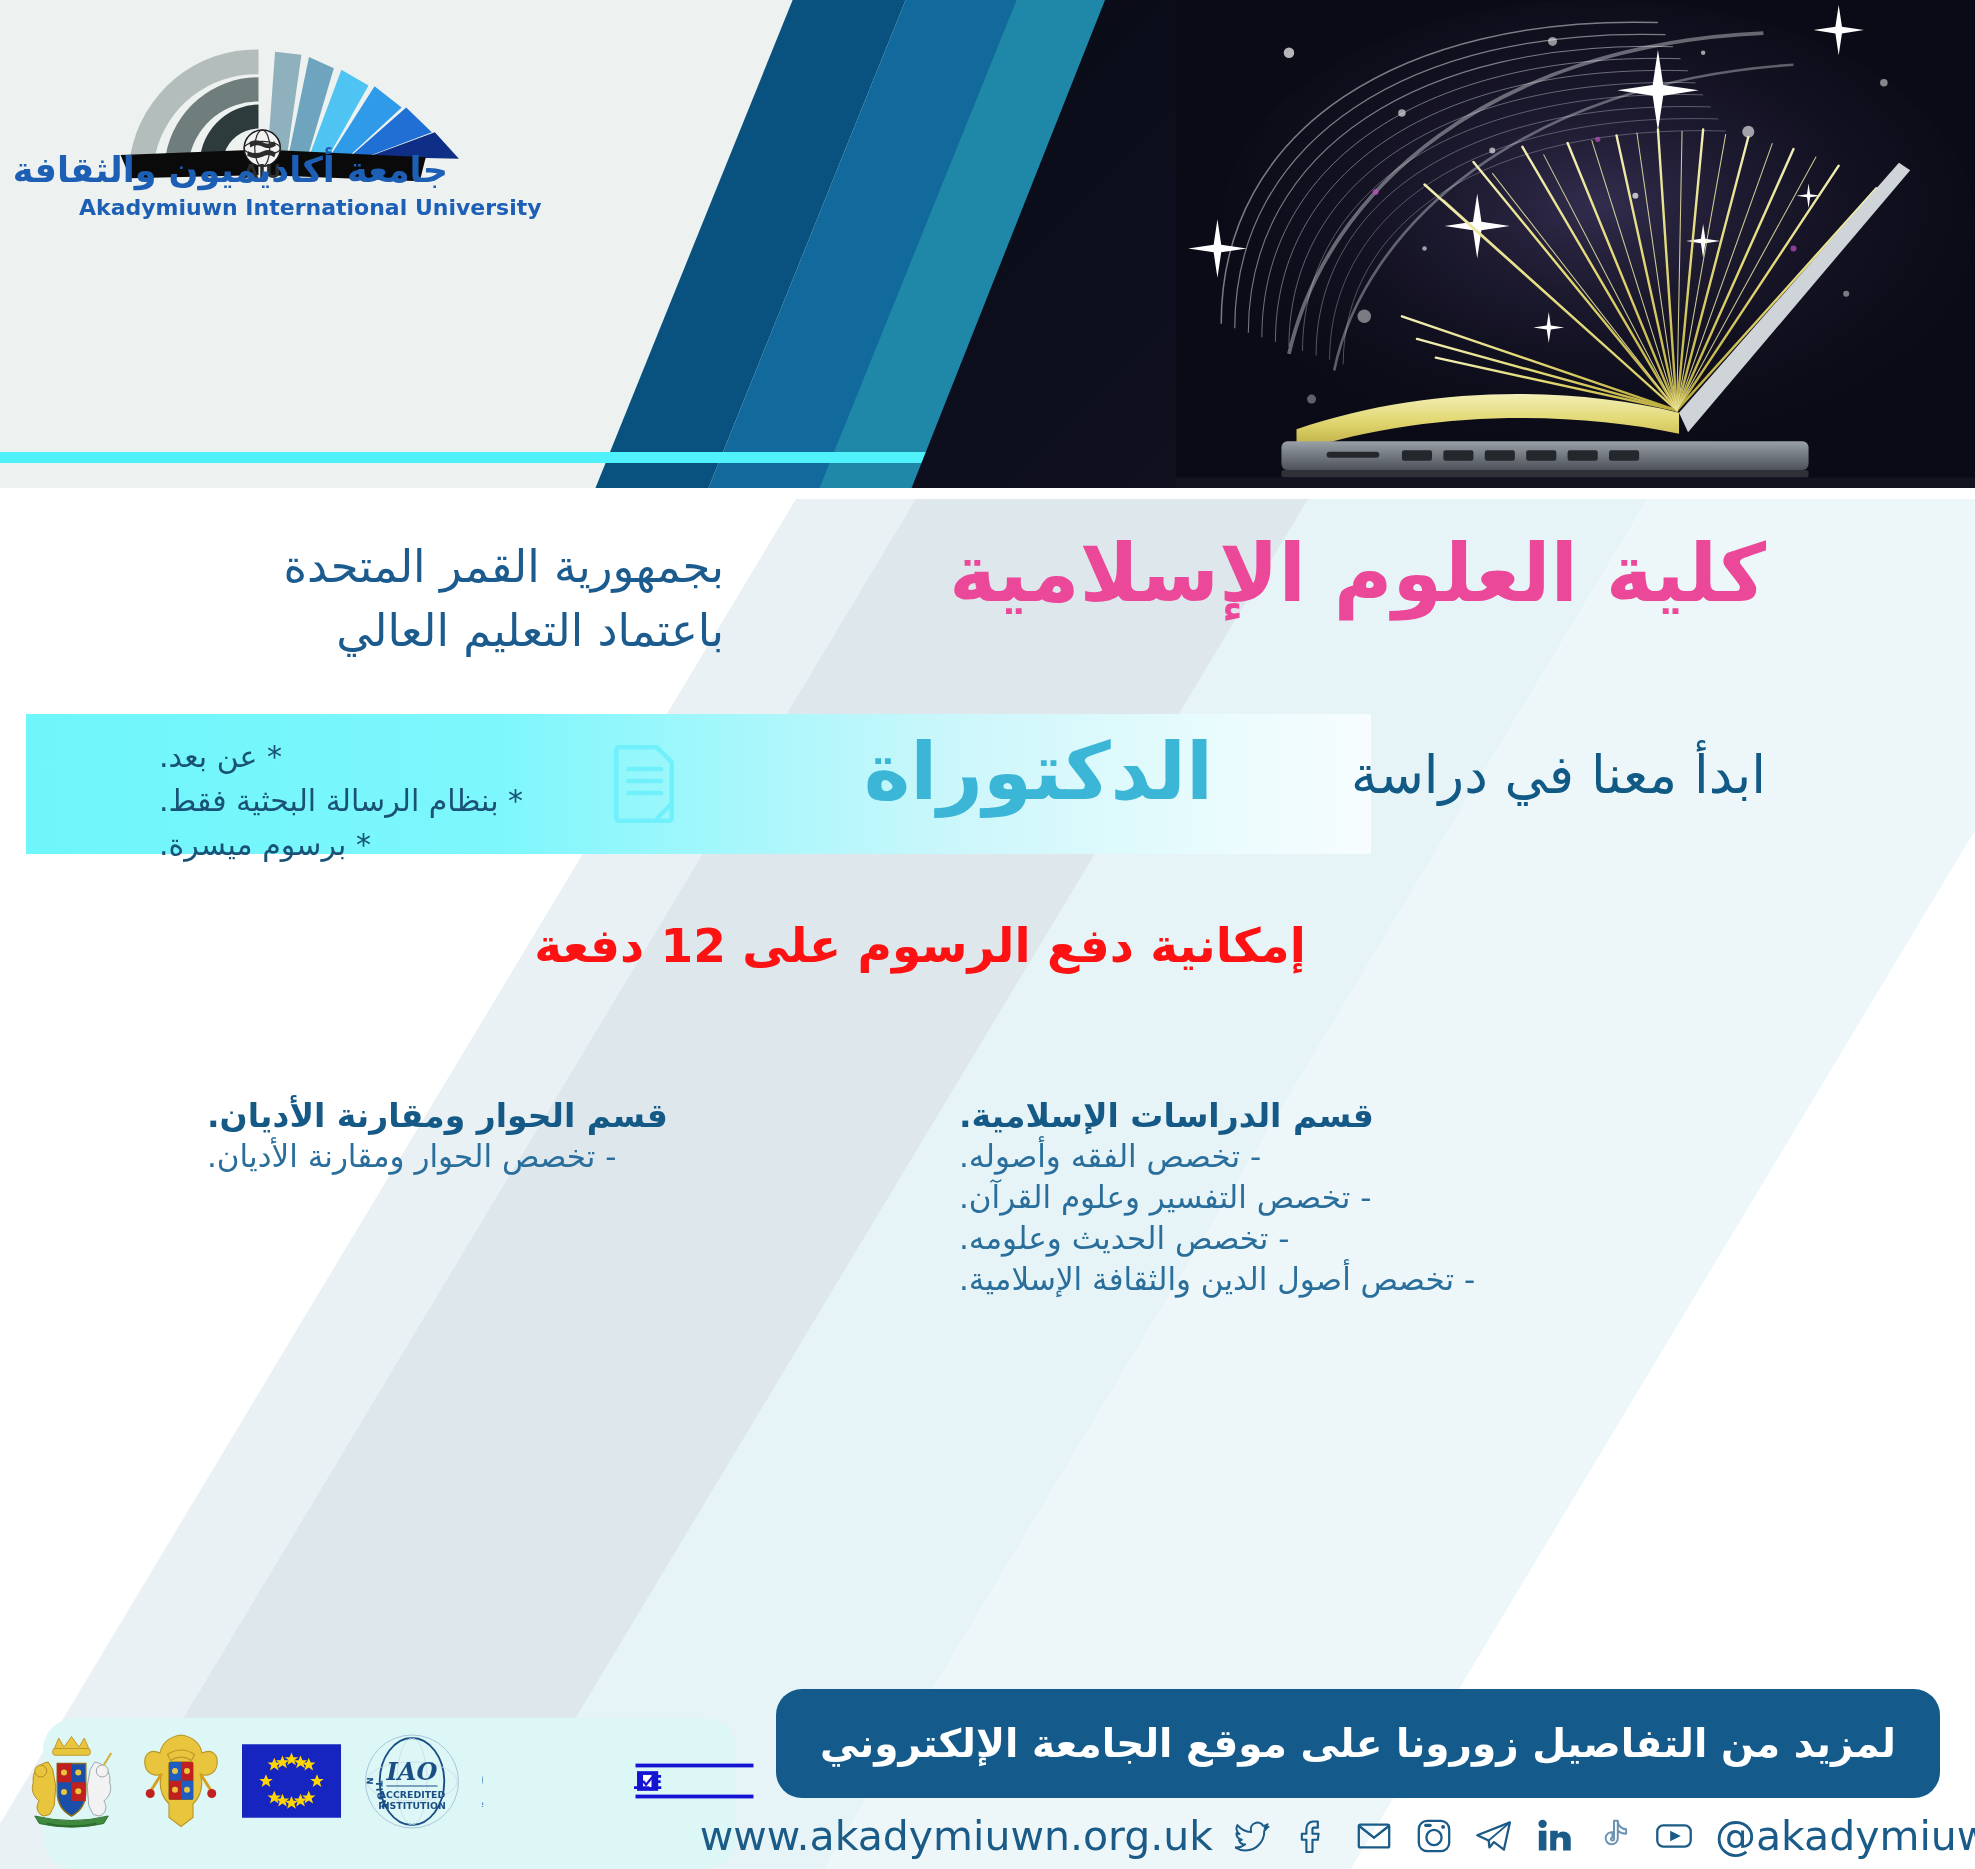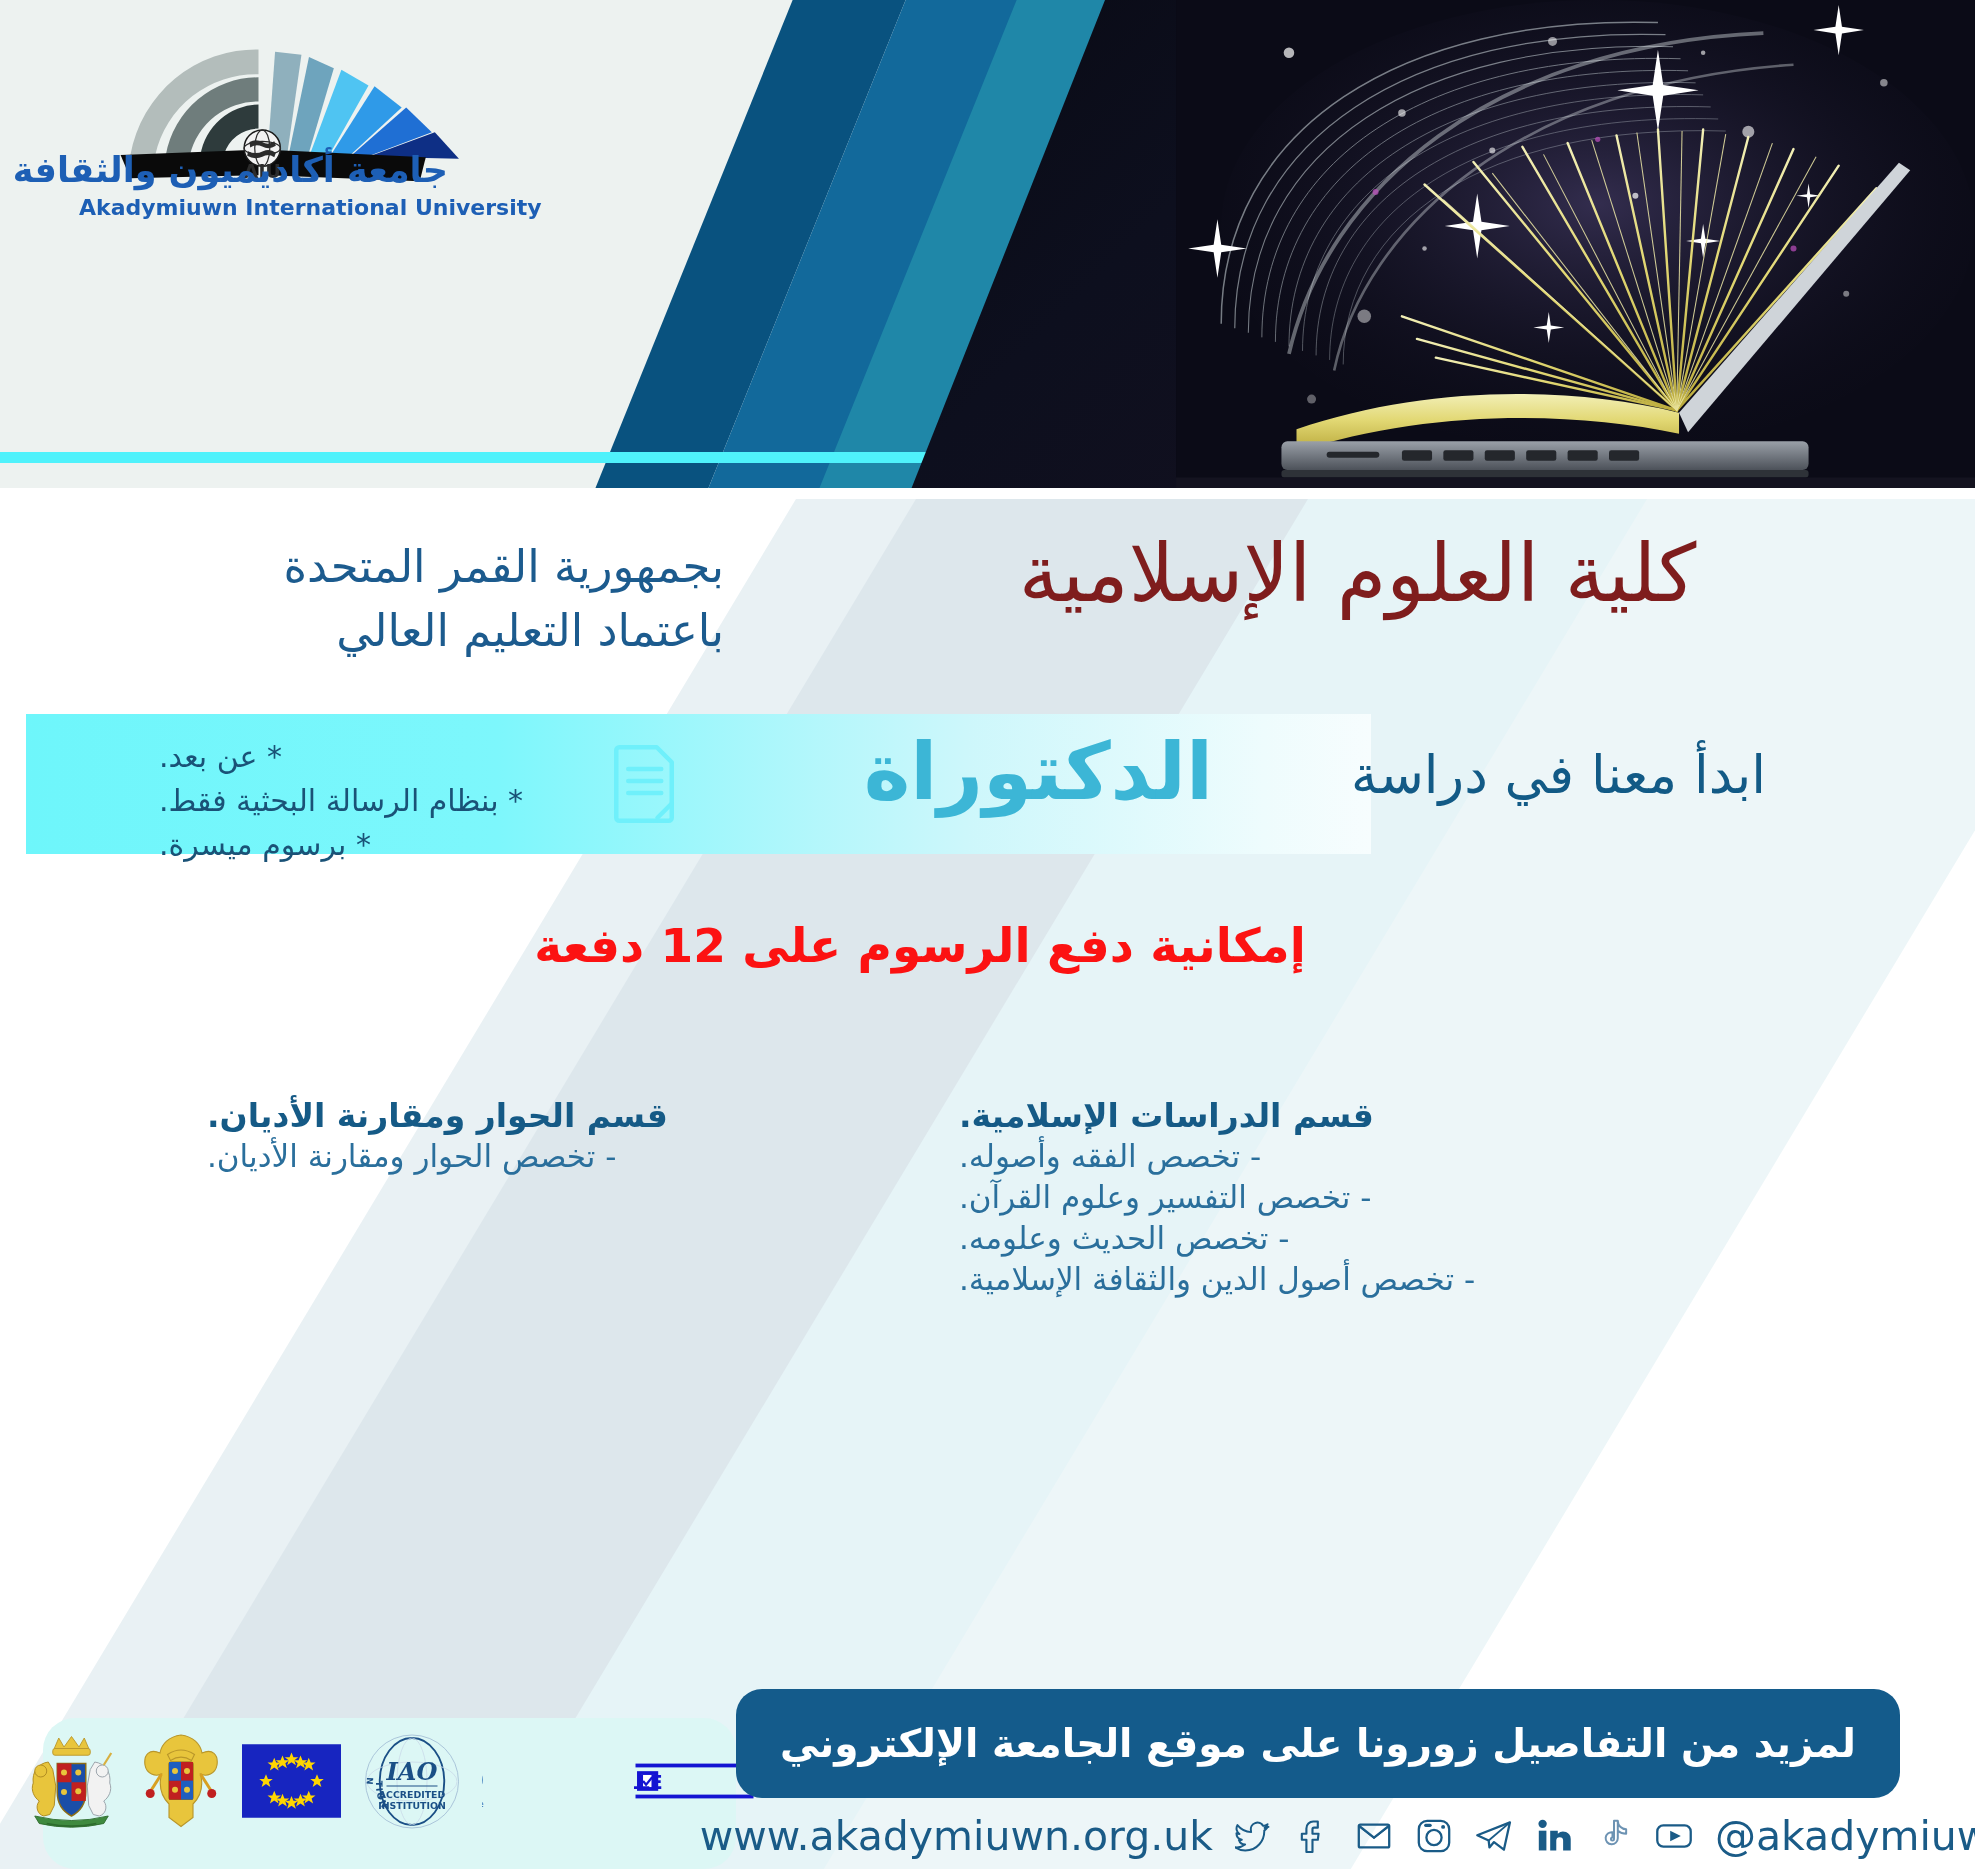--- a/index.html
+++ b/index.html
@@ -38,21 +38,21 @@
 
   
   .body-bg { position:absolute; left:0; top:499px; width:1975px; height:1371px; background:#ffffff; overflow:hidden; }
   .diag { position:absolute; transform:skewX(-31deg); transform-origin:top left; }
 
   
   .accred { position:absolute; right:1251px; top:535px; width:580px; text-align:right;
      font-size:45px; line-height:1.42; color:#1c5b8e; font-weight:500; direction:rtl; }
 
   .college { position:absolute; right:139px; top:527px; width:957px; text-align:center;
-     font-size:80px; font-weight:normal; color:#7f1d1d; direction:rtl; white-space:nowrap; }
+     font-size:80px; font-weight:bold; color:#ec4899; direction:rtl; white-space:nowrap; }
 
   .cyan-band { position:absolute; left:26px; top:714px; width:1345px; height:140px;
      background:linear-gradient(90deg,#6ef6fb 0%,#7df7fc 35%,#cdf7fb 70%,#eefcfd 92%,#f7fdfe 100%); }
 
   .bullets { position:absolute; right:1296px; top:735px; width:520px; text-align:left;
      font-size:30px; line-height:1.46; color:#1a5277; font-weight:500; direction:rtl; }
 
   .doc-icon { position:absolute; left:614px; top:742px; width:63px; height:81px; }
 
   .phd { position:absolute; left:851px; top:726px; width:362px; text-align:right;
@@ -70,21 +70,21 @@
 
   .dept-a { right:127px; top:1096px; width:889px; }
   .dept-b { right:1014px; top:1096px; width:754px; }
 
   
   .badges-box { position:absolute; left:43px; top:1718px; width:693px; height:151px;
      background:#dcf7f5; border-radius:32px; }
   .badges-row { position:absolute; left:43px; top:1733px; width:693px; height:99px;
      display:flex; align-items:center; justify-content:center; gap:19.6px; }
 
-  .cta { position:absolute; left:736px; top:1689px; width:1164px; height:109px;
+  .cta { position:absolute; left:776px; top:1689px; width:1164px; height:109px;
      background:#145b8b; border-radius:26px; display:flex; align-items:center; justify-content:center;text-align:center; }
   .cta-text { font-size:39px; font-weight:bold; color:#ffffff; direction:rtl; white-space:nowrap; }
 
   .contact { position:absolute; left:776px; top:1805px; width:1164px; height:62px;
      display:flex; align-items:center; justify-content:center; gap:22px; direction:ltr; }
   .contact-url, .contact-handle { font-size:41px; color:#1a5b87; font-weight:500; white-space:nowrap; }
   .soc { width:38px; height:38px; display:inline-block; }
 </style>
 </head>
 <body>

